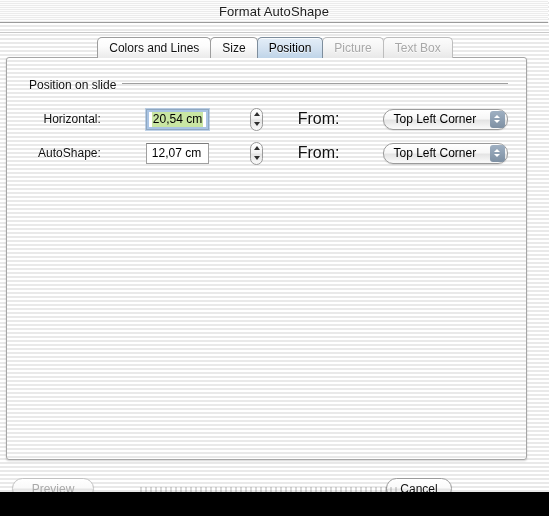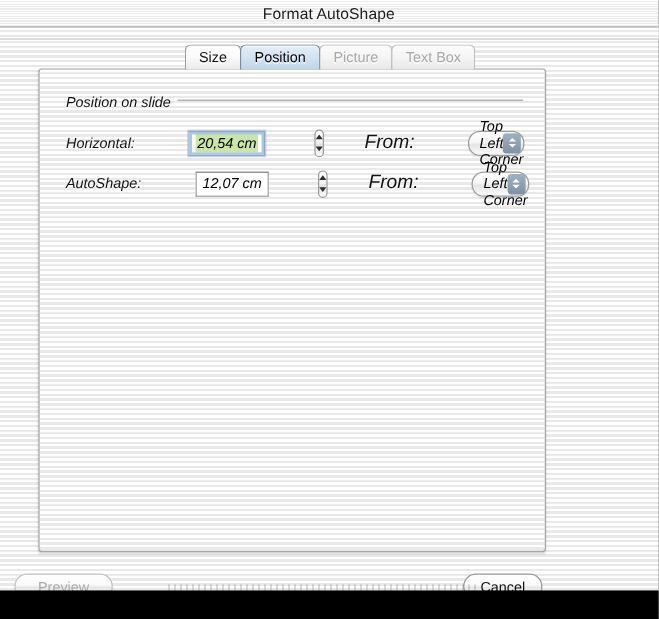--- a/index.html
+++ b/index.html
@@ -110,36 +110,35 @@
   .tab.disabled {
     color: #a8a8a8;
     background: linear-gradient(to bottom, #fcfcfc 0%, #f4f4f4 50%, #e8e8e8 100%);
     border-color: #bdbdbd;
     margin-top: 21px;
   }
 
   
   .panel {
     position: absolute;
-    left: 32px;
+    left: 6px;
     top: 57px;
-    width: 423px;
+    width: 521px;
     height: 403px;
     box-sizing: border-box;
     background:
       repeating-linear-gradient(
         to bottom,
         #ffffff 0px, #ffffff 2px,
         #e9e9e9 2px, #e9e9e9 4px
       );
     border: 1px solid #a6a6a6;
     border-radius: 3px;
     box-shadow: 0 1px 2px rgba(0,0,0,.18);
     z-index: 1;
-    font-style: italic;
   }
 
   
   .group {
     position: absolute;
     left: 22px;
     top: 20px;
     right: 18px;
   }
   .group-header {
@@ -346,20 +345,23 @@
 
 <div class="window">
 
   <div class="titlebar">
     <div class="title">Format AutoShape</div>
   </div>
   <div class="under-title"></div>
 
   <div class="tabbar">
     <div class="tab">
+      <span>Colors and Lines</span>
+    </div>
+    <div class="tab">
       <span>Size</span>
     </div>
     <div class="tab selected">
       <span>Position</span>
     </div>
     <div class="tab disabled">
       <span>Picture</span>
     </div>
     <div class="tab disabled">
       <span>Text Box</span>

